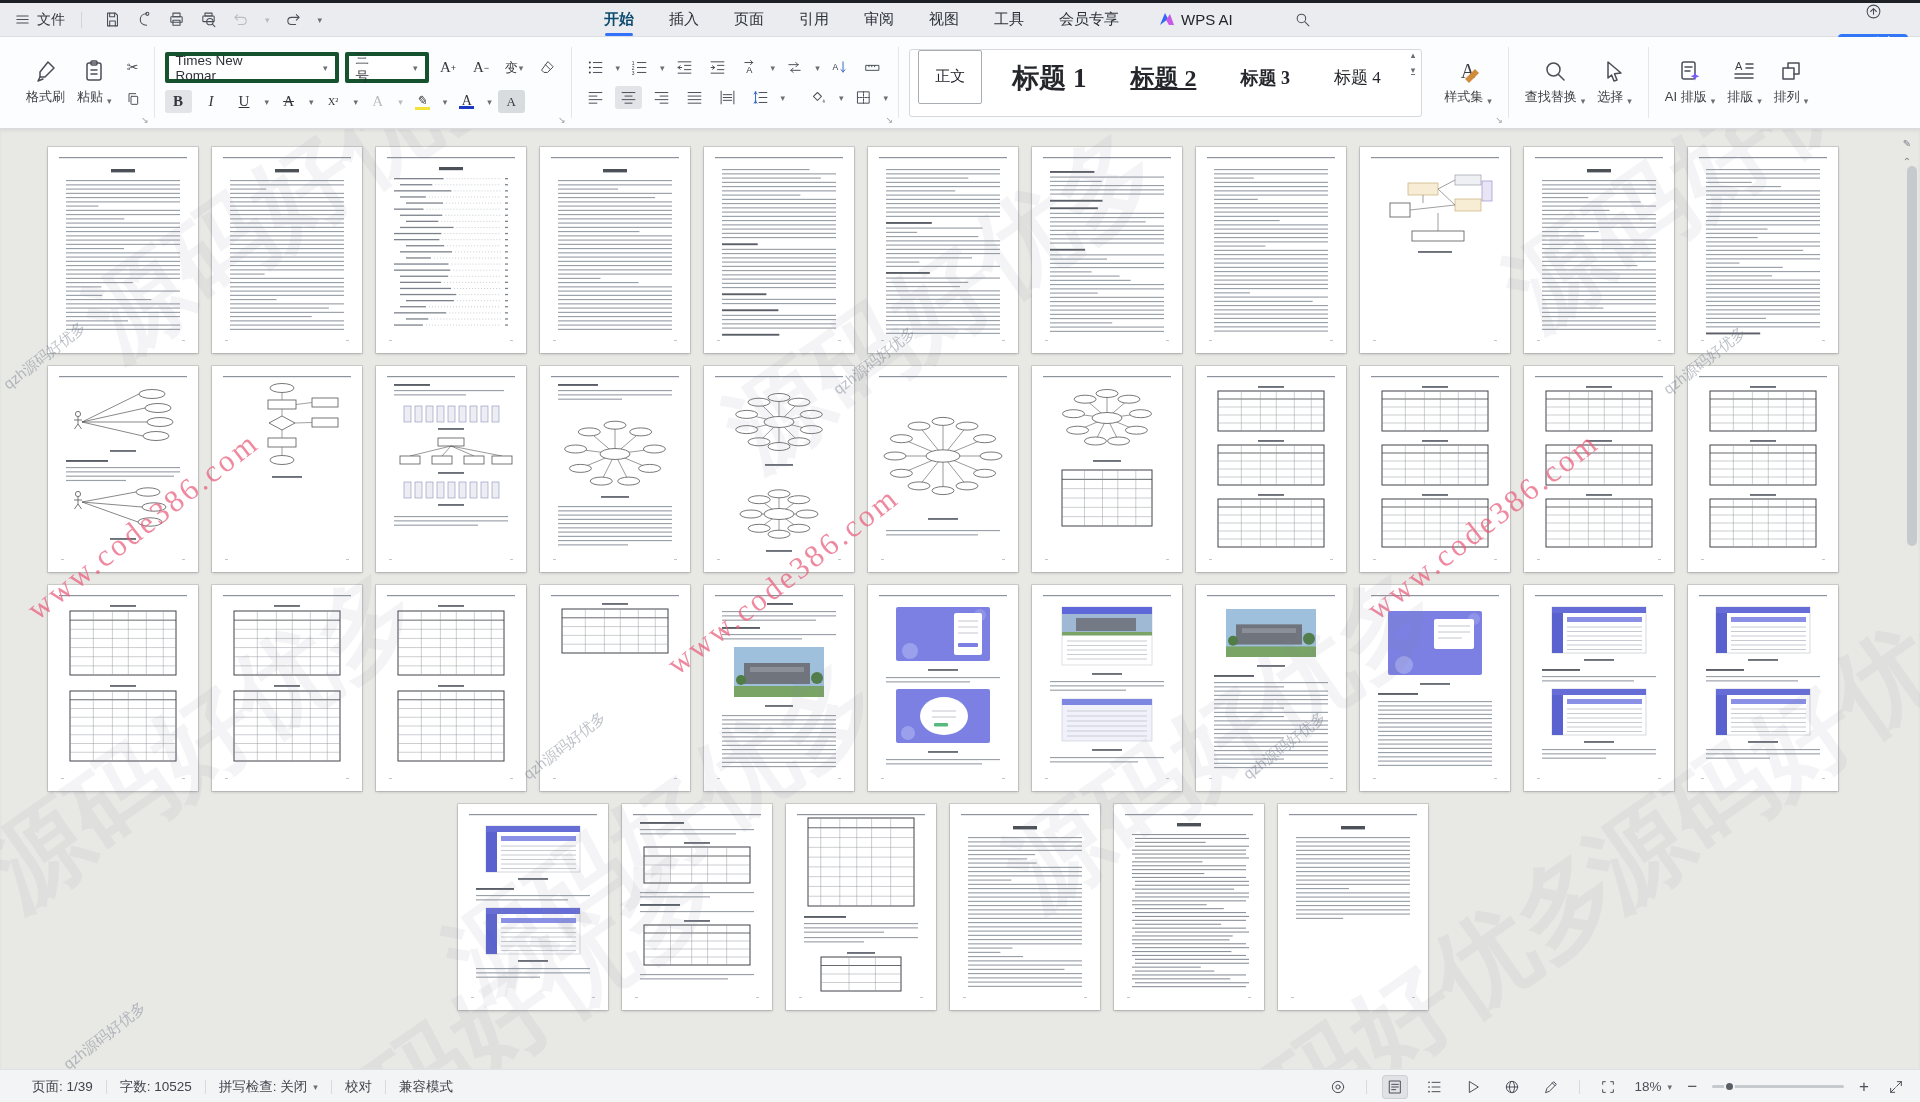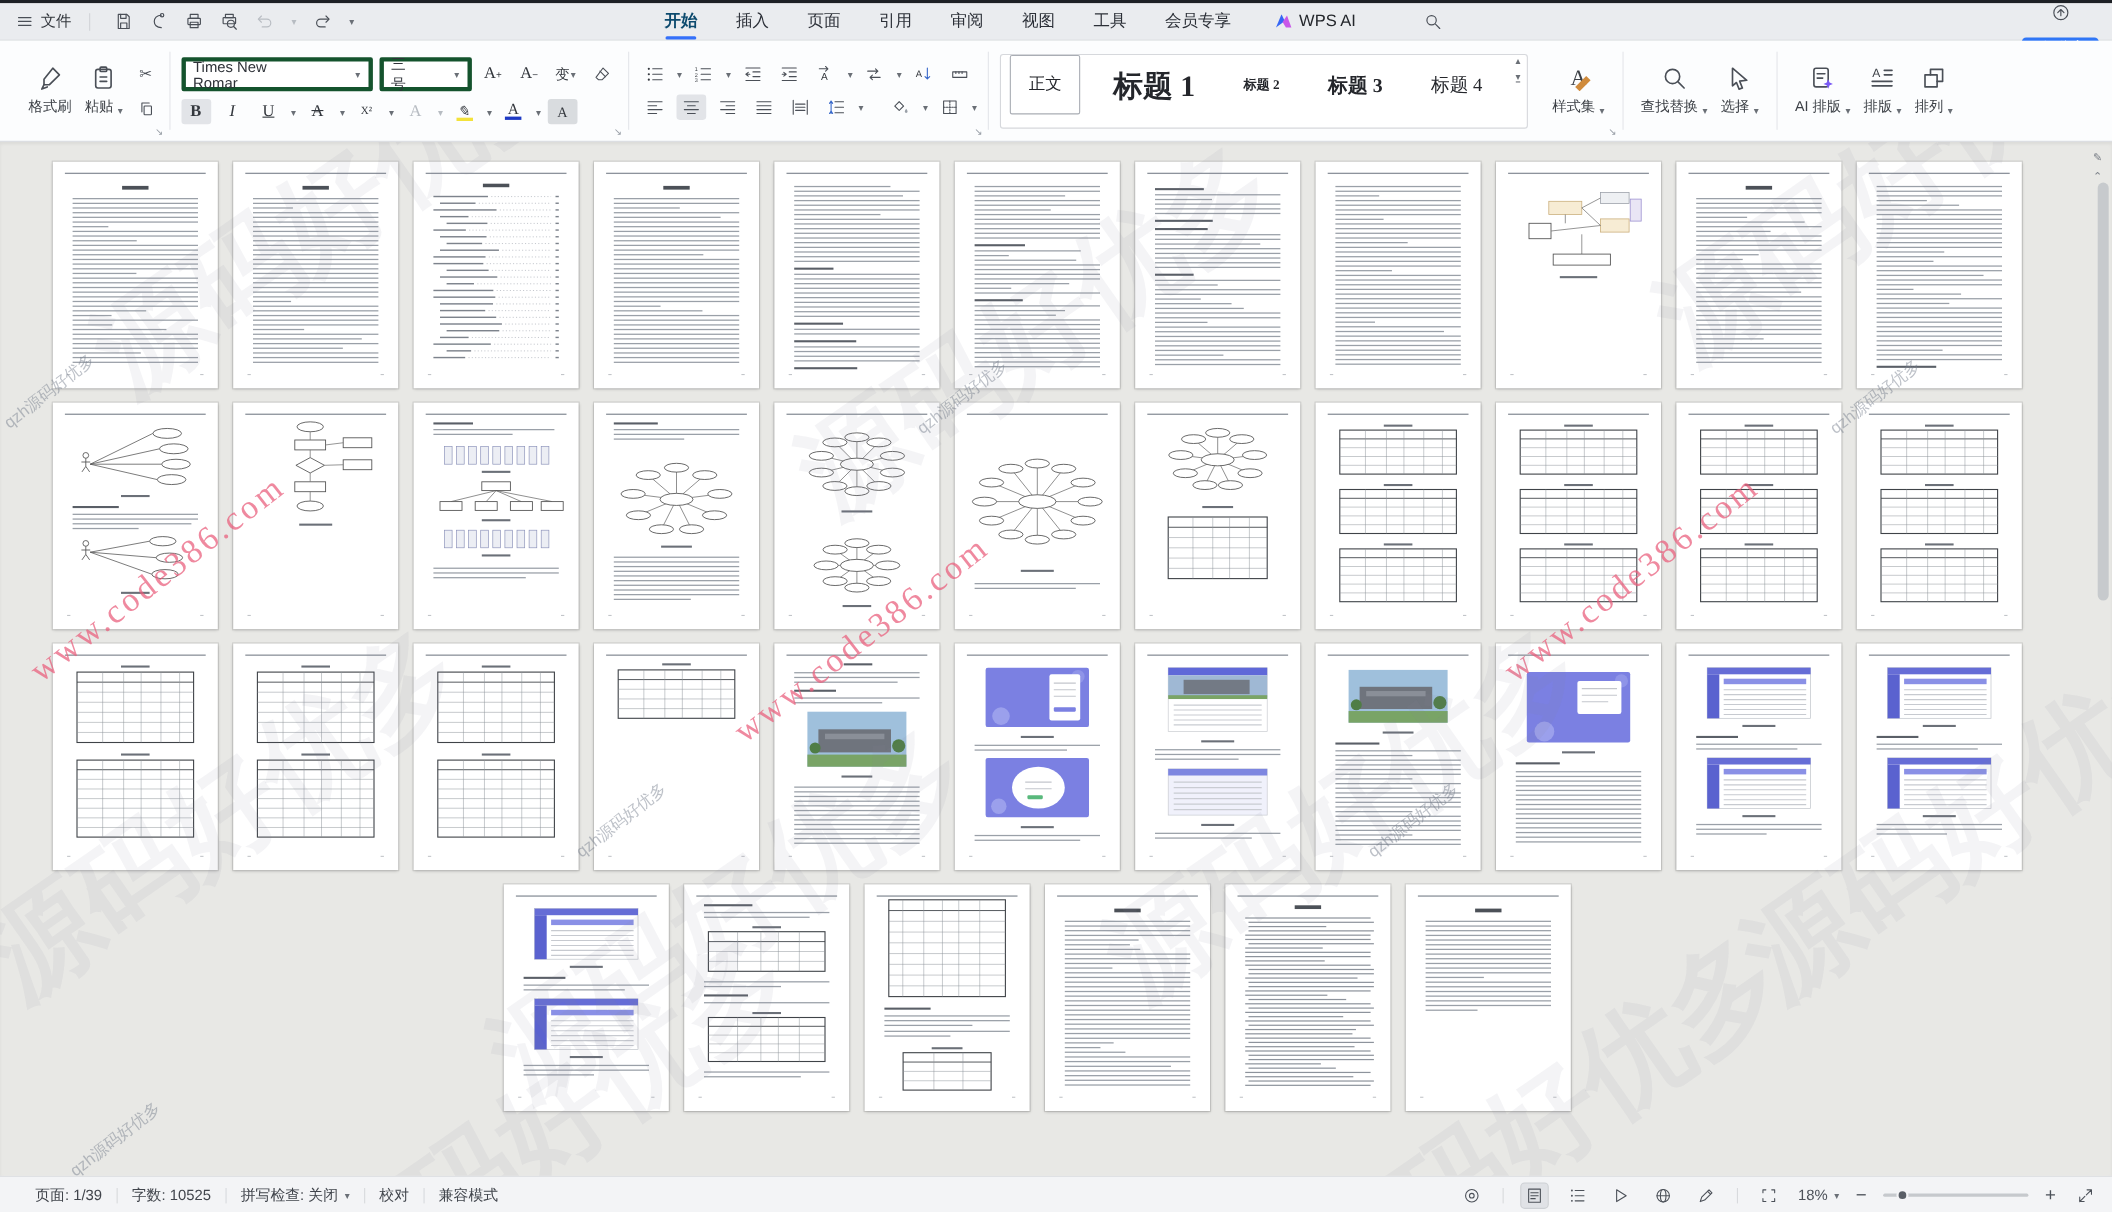--- a/index.html
+++ b/index.html
@@ -50,21 +50,21 @@
   .fbtn svg{width:17px;height:17px;stroke:#4a4f57;fill:none;stroke-width:1.4;stroke-linecap:round;stroke-linejoin:round;}
   .colorbar{display:block;width:15px;height:3px;margin-top:-2px;}
   .dim{color:#b7bcc2;}
   .corner{position:absolute;right:3px;bottom:3px;font-size:9px;color:#9aa0a8;}
   
   #gallery{border:1px solid #d6d8dc;border-radius:3px;background:#fff;height:66px;display:flex;align-items:flex-start;
            padding:0 2px 0 8px;gap:0;}
   .gitem{display:flex;align-items:center;justify-content:center;height:56px;padding:0 22px;cursor:pointer;color:#24262b;white-space:nowrap;}
   .gitem.sel{border:1px solid #a9adb4;border-radius:2px;padding:0 16px;font-size:15px;height:52px;margin-right:8px;}
   .g1{font-family:"Liberation Serif",serif;font-weight:bold;font-size:27px;}
-  .g2{font-family:"Liberation Serif",serif;font-weight:bold;font-size:12px;}
+  .g2{font-family:"Liberation Serif",serif;font-weight:bold;font-size:24px;text-decoration:underline;}
   .g3{font-family:"Liberation Serif",serif;font-weight:bold;font-size:18px;}
   .g4{font-family:"Liberation Serif",serif;font-size:17px;}
   .garrows{display:flex;flex-direction:column;gap:6px;margin:0 4px 0 8px;color:#6a6f76;font-size:9px;align-items:center;}
   
   #canvas{position:relative;height:940px;background:#e8e8e5;overflow:hidden;box-shadow:inset 0 2px 3px rgba(0,0,0,0.06);}
   #pages{position:absolute;left:48px;top:18px;}
   .prow{display:flex;gap:14px;margin-bottom:13px;}
   .pagethumb{width:150px;height:206px;background:#fff;cursor:pointer;
              box-shadow:0 0 0 1px rgba(0,0,0,0.10),0 1px 3px rgba(0,0,0,0.20);}
   .pagethumb svg{display:block;width:150px;height:206px;}

